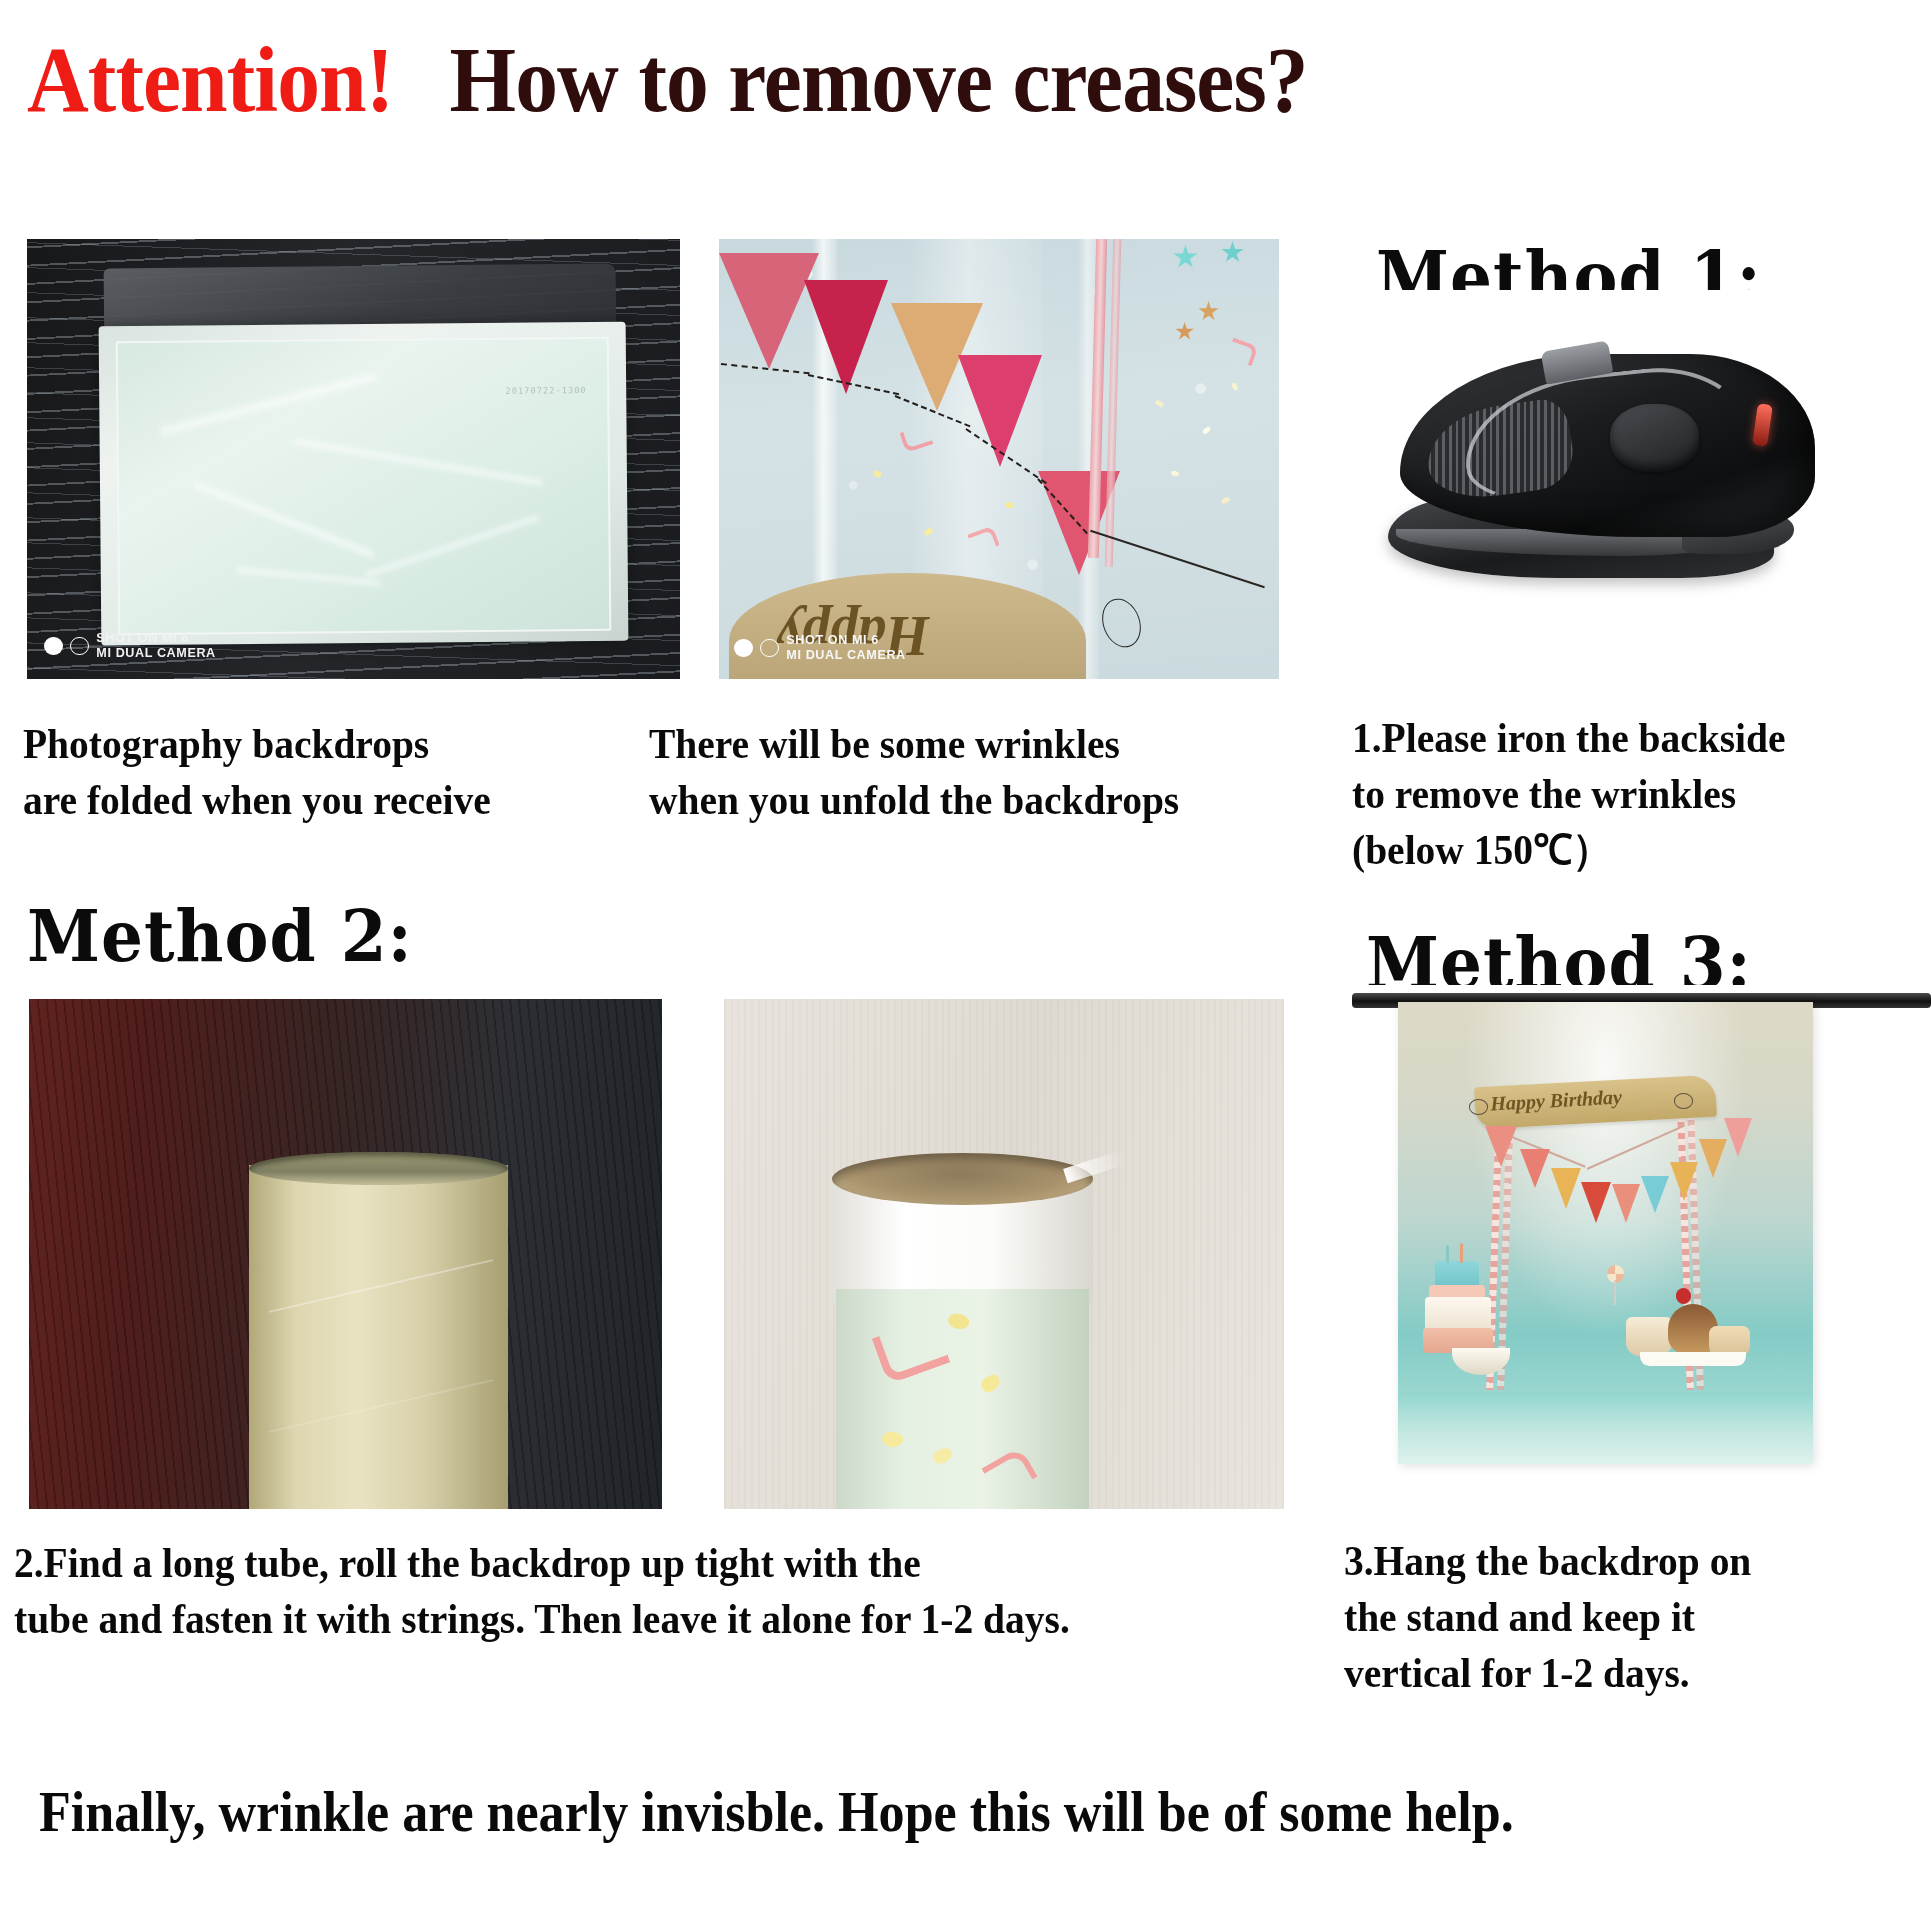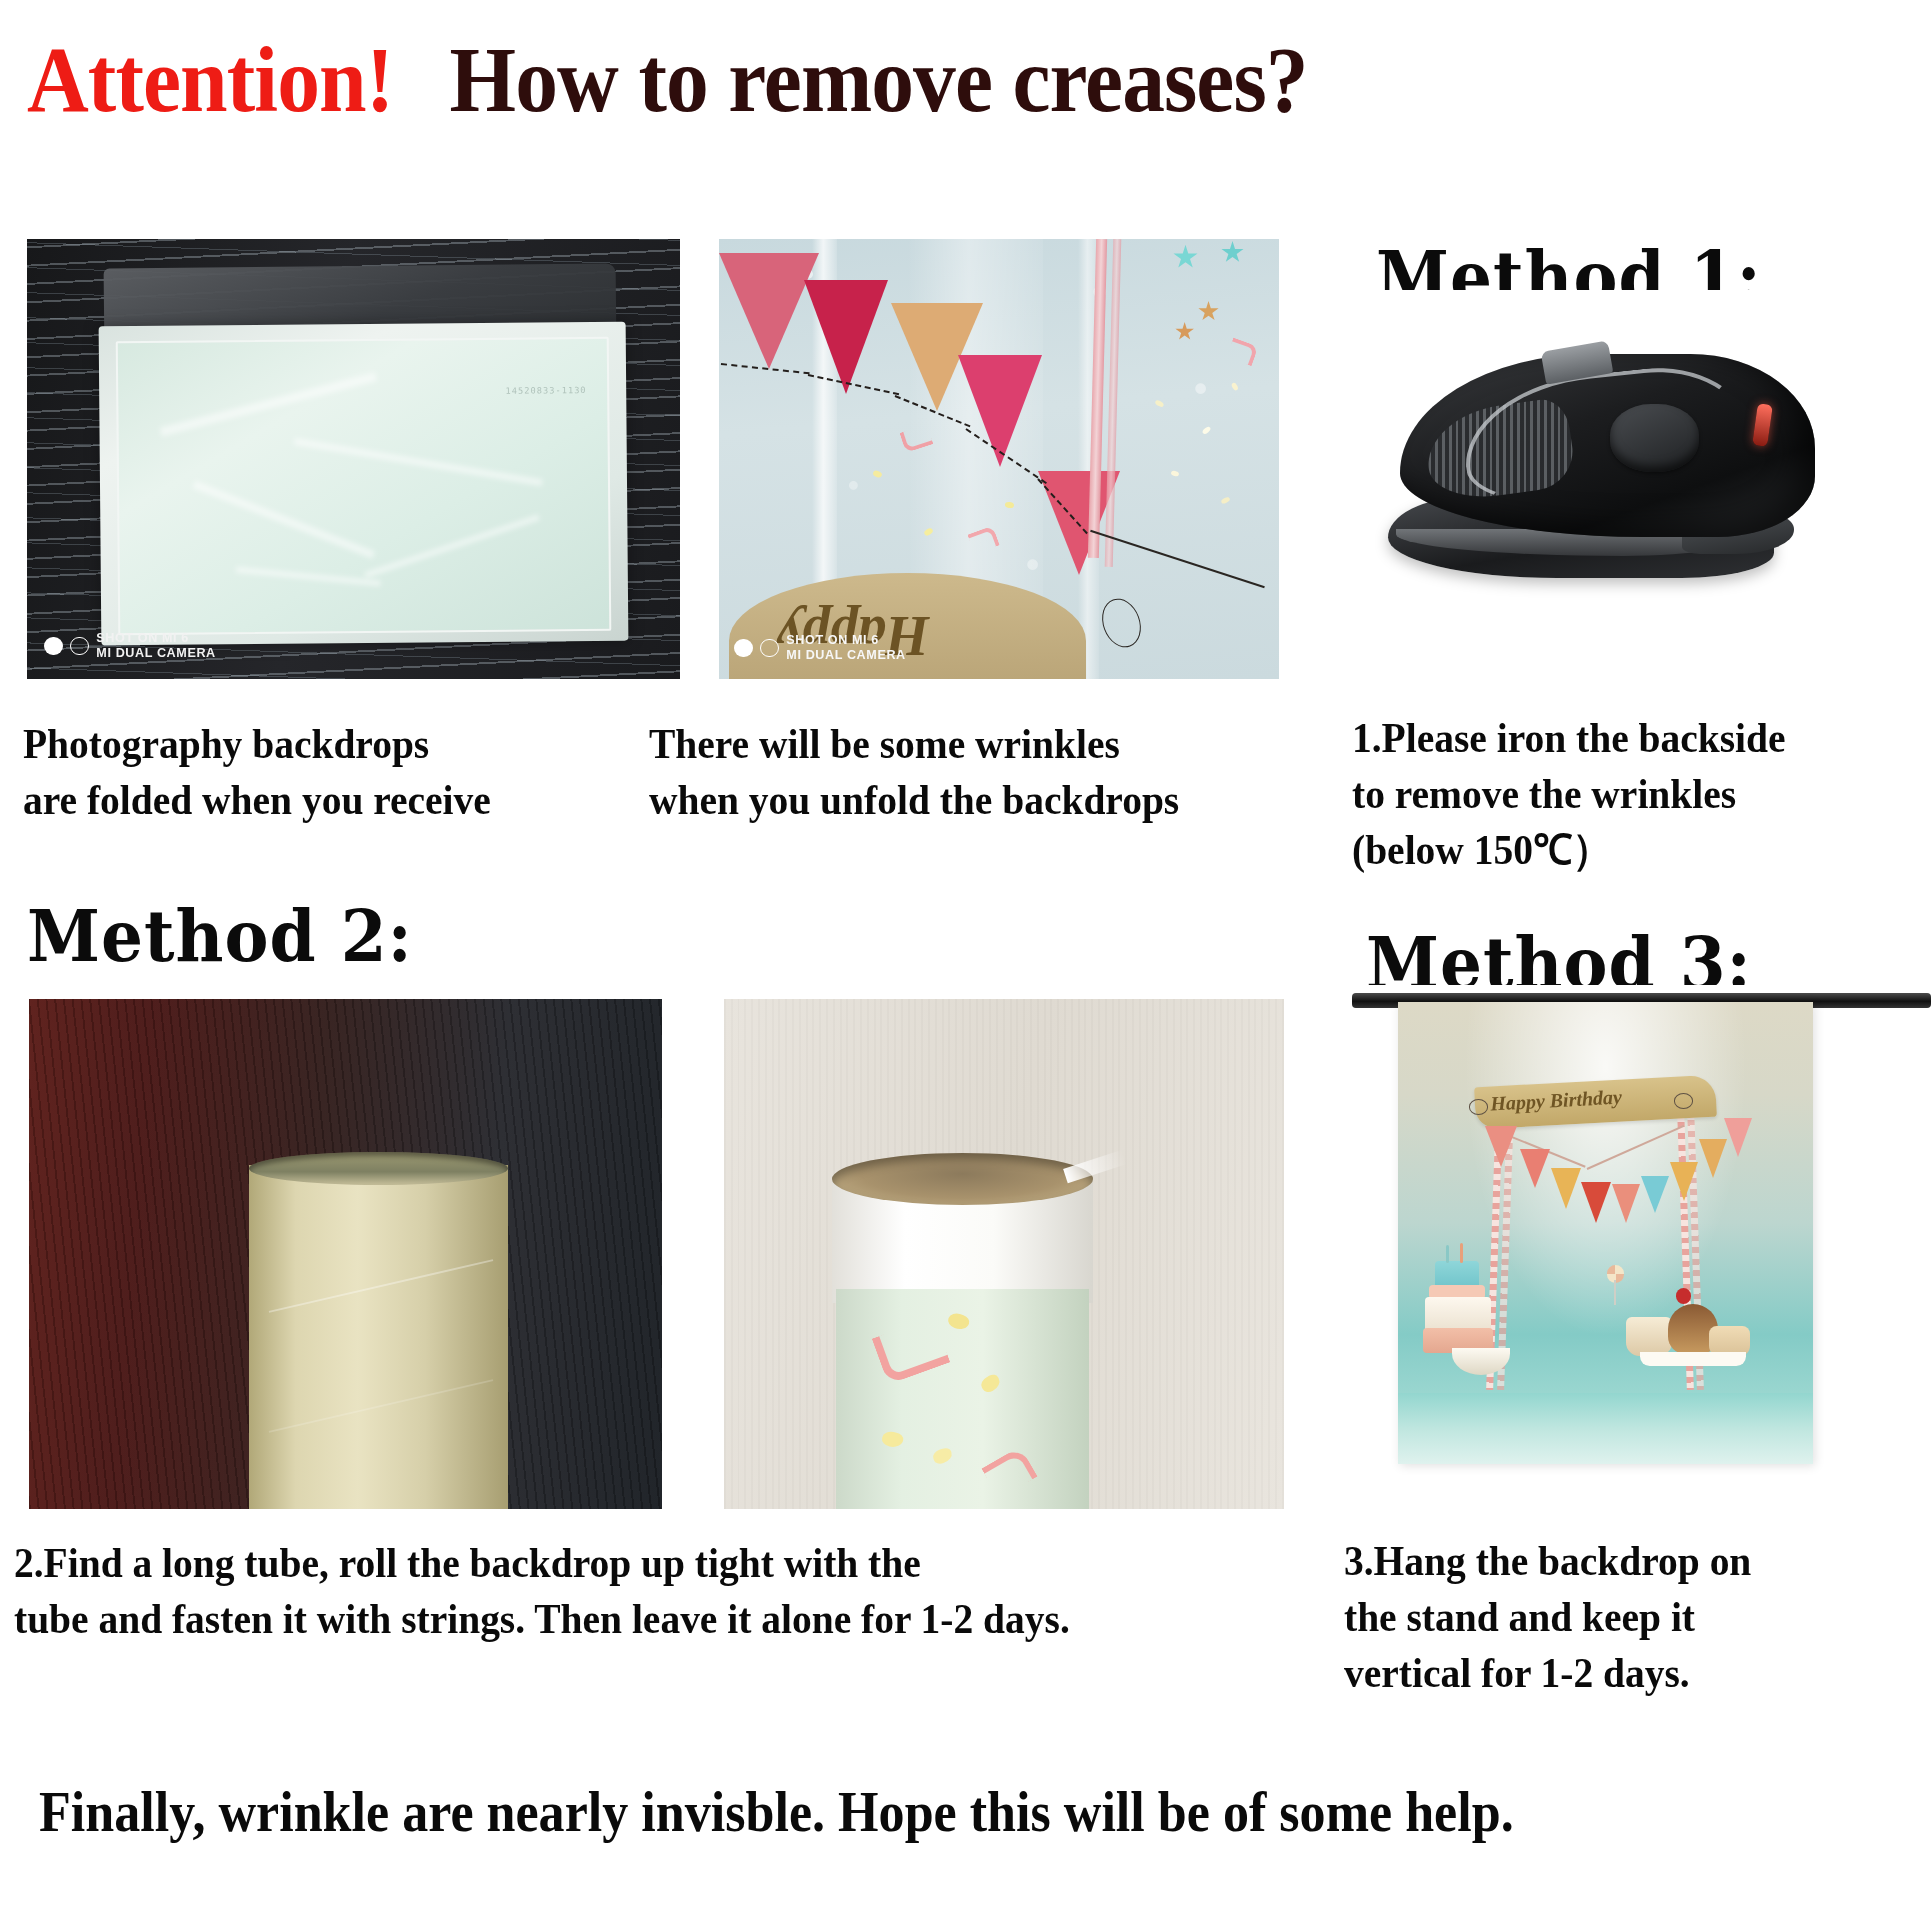--- a/index.html
+++ b/index.html
@@ -340,21 +340,21 @@
   <div class="photo" id="photo-1">
     <div class="p1-table"></div>
     <div class="p1-bagtop"></div>
     <div class="p1-bag">
       <div class="p1-sheet">
         <div class="p1-wrinkle" style="left:39px;top:58px;width:222px;height:8.7px;transform:rotate(-14deg)"></div>
         <div class="p1-wrinkle" style="left:174px;top:118px;width:251px;height:6.8px;transform:rotate(10deg)"></div>
         <div class="p1-wrinkle" style="left:68px;top:174px;width:193px;height:7.7px;transform:rotate(22deg)"></div>
         <div class="p1-wrinkle" style="left:241px;top:203px;width:183px;height:5.8px;transform:rotate(-18deg)"></div>
         <div class="p1-wrinkle" style="left:116px;top:232px;width:145px;height:5.8px;transform:rotate(6deg)"></div>
-        <div class="p1-code">14520833-1130</div>
+        <div class="p1-code">20170722-1300</div>
       </div>
     </div>
 
     <div class="abs" style="left:17.4px;bottom:17.4px;display:flex;align-items:center;gap:7.7px">
       <span class="abs" style="position:relative;display:inline-block;width:18.3px;height:18.3px;border-radius:50%;background:#ffffff;"></span>
       <span class="abs" style="position:relative;display:inline-block;width:18.3px;height:18.3px;border-radius:50%;border:1.9px solid #ffffff;box-sizing:border-box;"></span>
       <span style="display:inline-block;line-height:15.4px;font-family:'Liberation Sans',sans-serif;font-weight:bold;font-size:12.6px;color:#f2f2f2;letter-spacing:0.6px;">
         <span style="display:block">SHOT ON MI 6</span>
         <span style="display:block">MI DUAL CAMERA</span>
       </span>

